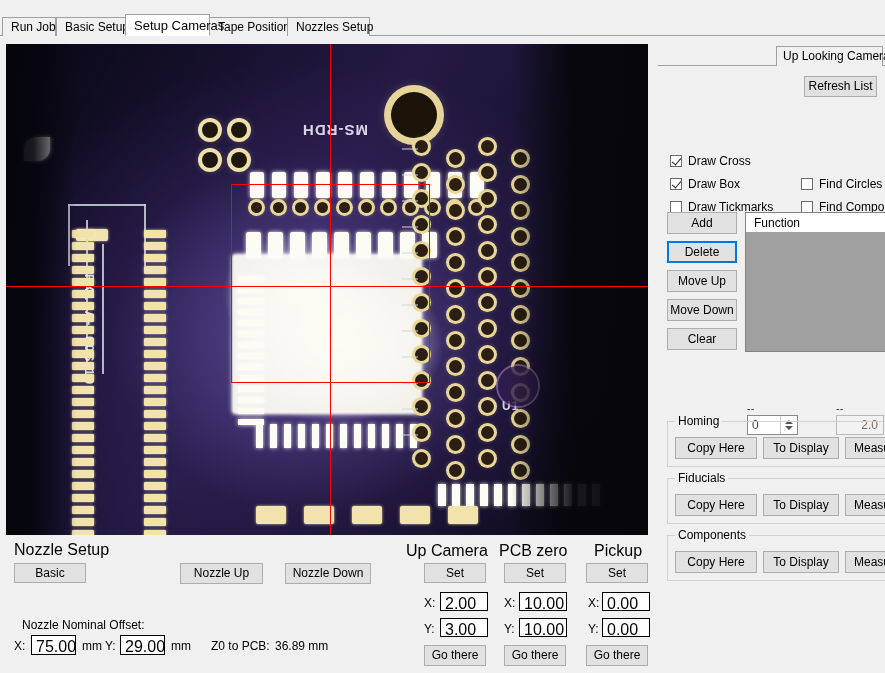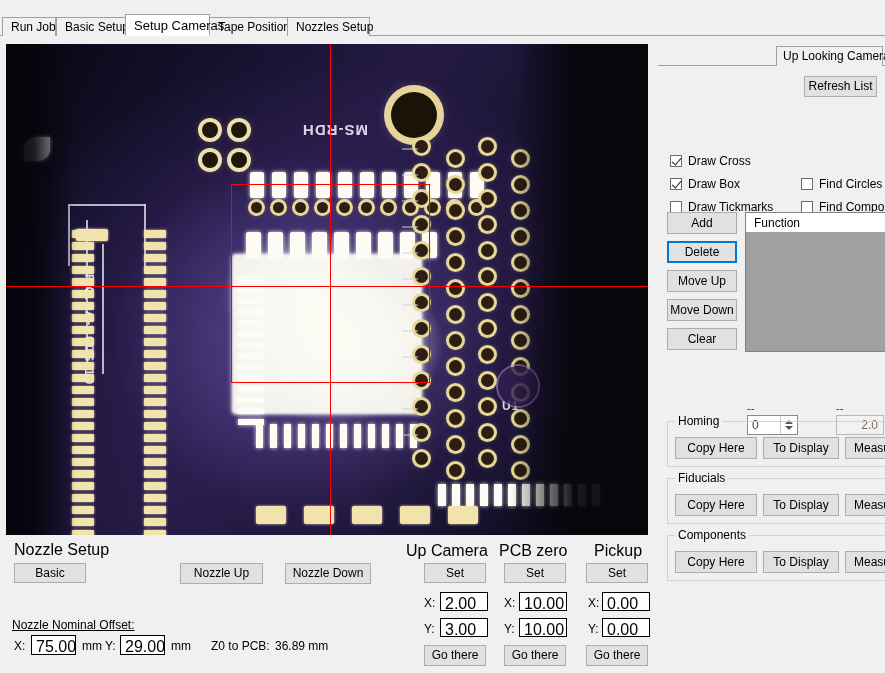--- a/index.html
+++ b/index.html
@@ -429,21 +429,21 @@
     <div class="btn" style="left:17px;top:507px;width:82px;height:22px;line-height:20px;">Copy Here</div>
     <div class="btn" style="left:105px;top:507px;width:76px;height:22px;line-height:20px;">To Display</div>
     <div class="btn" style="left:187px;top:507px;width:76px;height:22px;line-height:20px;text-align:left;padding-left:8px;">Measu</div>
   </div>
 
   <div class="h1" style="left:14px;top:541px;">Nozzle Setup</div>
   <div class="btn" style="left:14px;top:563px;width:72px;height:20px;line-height:18px;">Basic</div>
   <div class="btn" style="left:180px;top:563px;width:83px;height:21px;line-height:19px;">Nozzle Up</div>
   <div class="btn" style="left:285px;top:563px;width:86px;height:21px;line-height:19px;">Nozzle Down</div>
 
-  <div class="lbl" style="left:12px;top:618px;text-decoration:underline;">Nozzle Nominal Offset:</div>
+  <div class="lbl" style="left:22px;top:618px;">Nozzle Nominal Offset:</div>
   <div class="lbl" style="left:14px;top:639px;">X:</div>
   <div class="tfield" style="left:31px;top:635px;width:45px;height:20px;">
     <span>75.00</span>
   </div>
   <div class="lbl" style="left:82px;top:639px;">mm</div>
   <div class="lbl" style="left:105px;top:639px;">Y:</div>
   <div class="tfield" style="left:120px;top:635px;width:45px;height:20px;">
     <span>29.00</span>
   </div>
   <div class="lbl" style="left:171px;top:639px;">mm</div>

